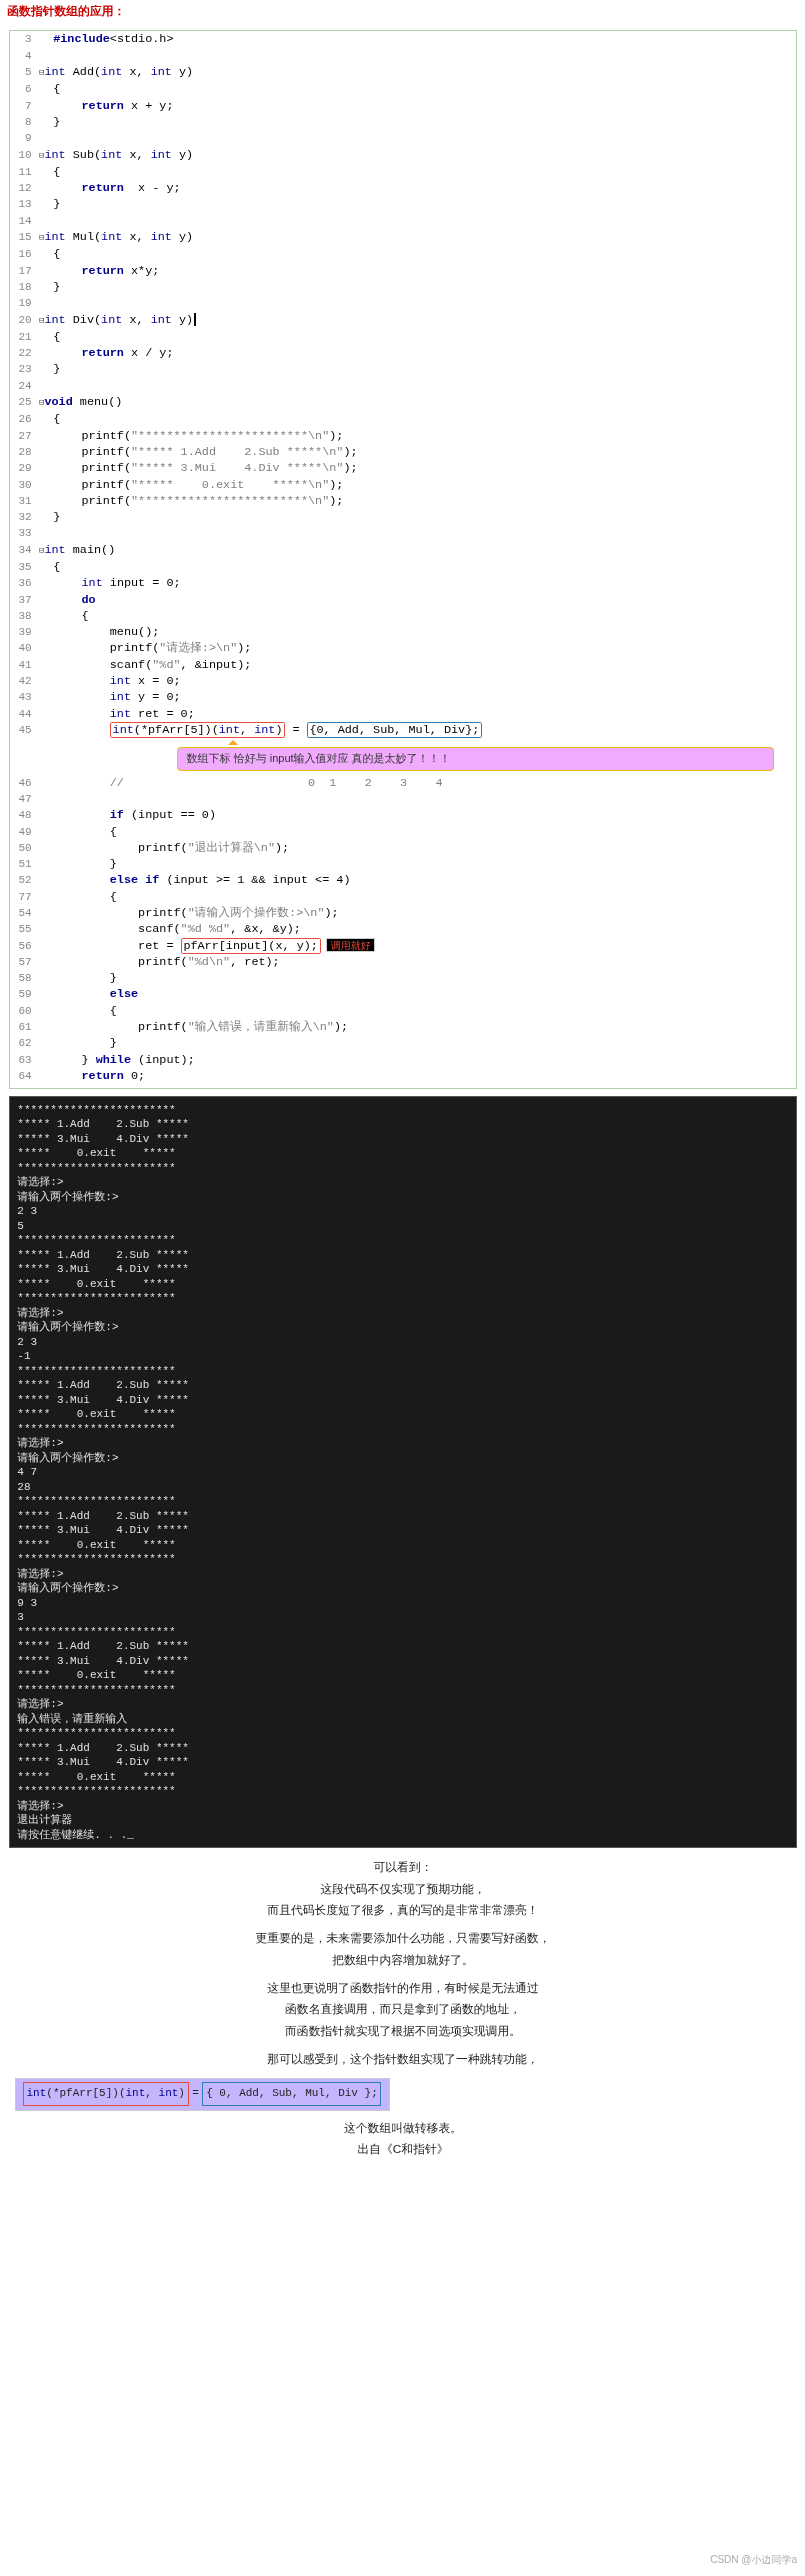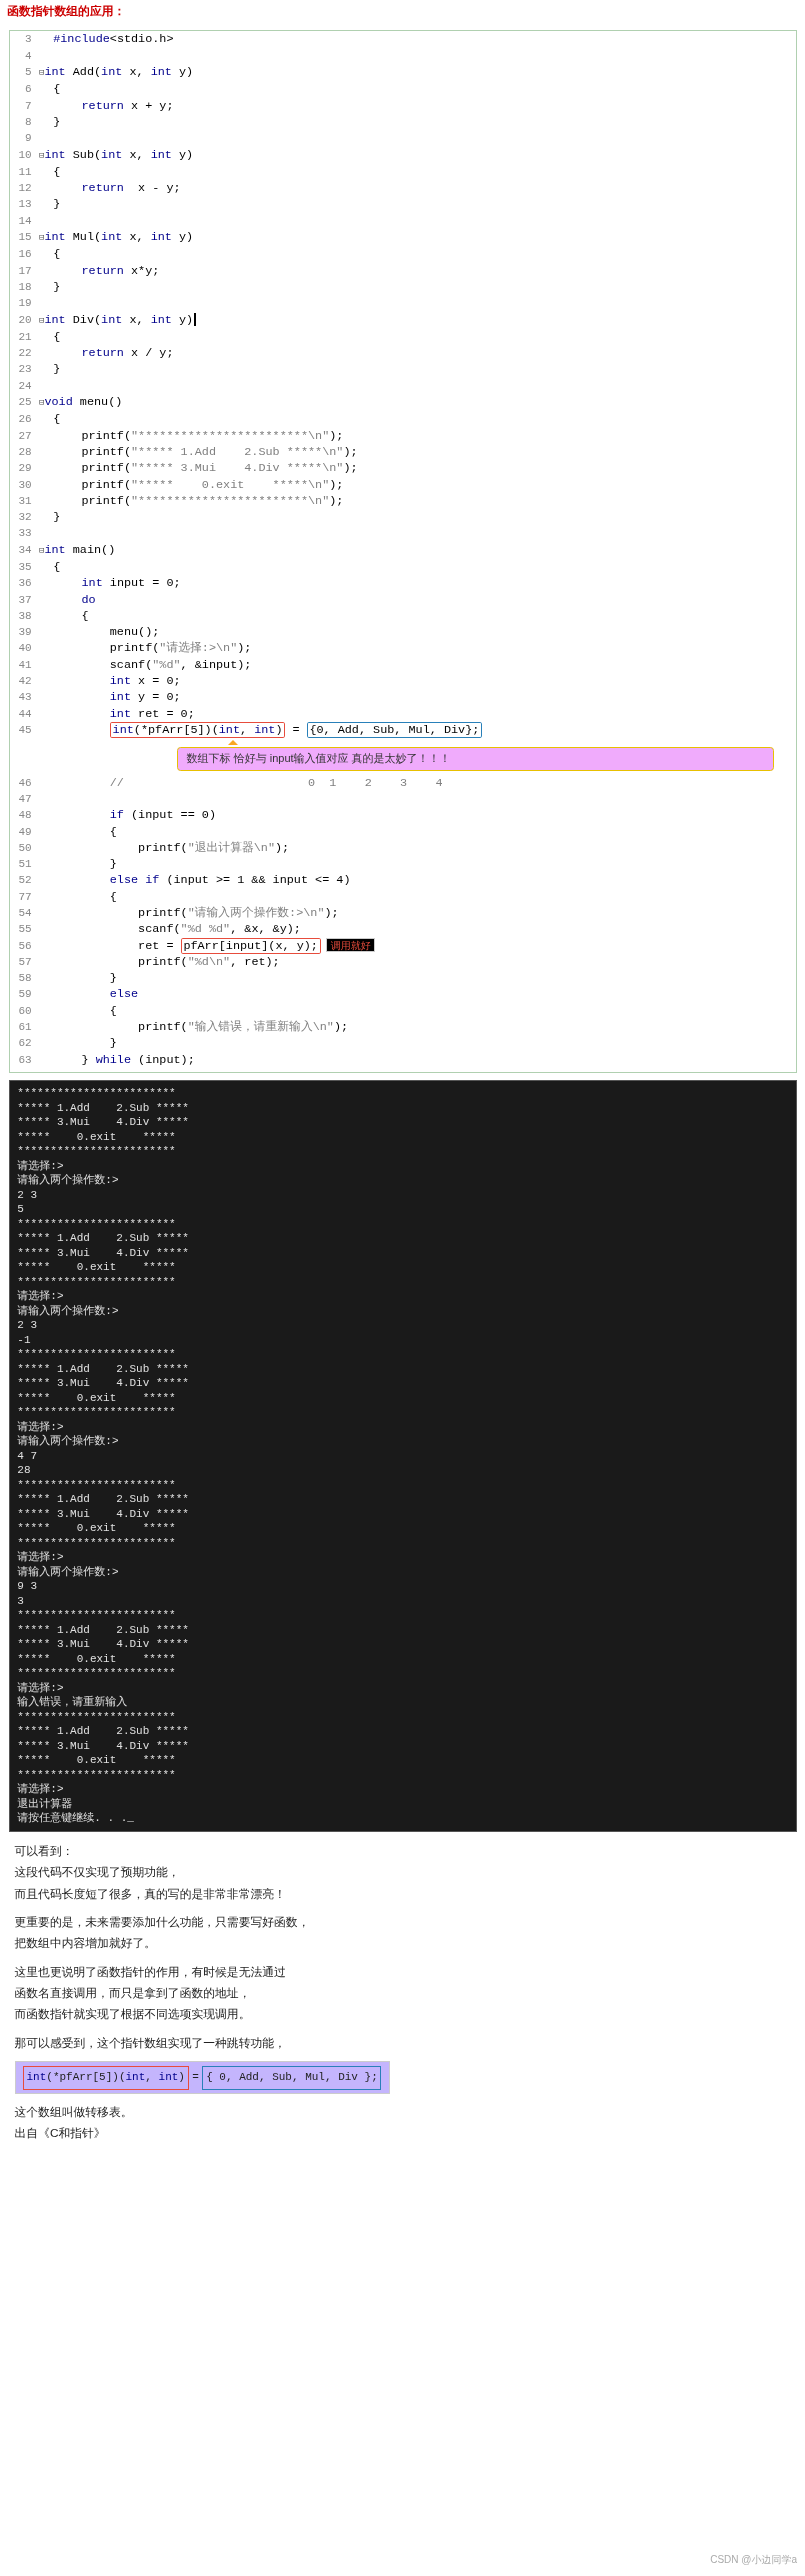--- a/index.html
+++ b/index.html
@@ -56,21 +56,21 @@
       flex-shrink: 0;
     }
 
     .line-content {
       flex: 1;
       white-space: pre;
       font-size: 11.8px;
       color: #000;
     }
 
-    .kw { color: #00008b; font-weight: normal; } 
+    .kw { color: #00008b; font-weight: bold; } 
     .kw-int { color: #00008b; }
     .str-lit { color: #808080; }
     .comment { color: #808080; }
 
     
     .highlight-box {
       border: 1.8px solid #e74c3c;
       padding: 0 1.8px;
       border-radius: 1.8px;
       display: inline;
@@ -103,20 +103,21 @@
     .commentary-section {
       padding: 9px 14.5px;
       font-family: 'Microsoft YaHei', sans-serif;
       font-size: 11.8px;
       color: #222;
       line-height: 1.8;
     }
 
     .commentary-section p {
       margin-bottom: 7.3px;
+      text-align: center;
     }
 
     .watermark {
       position: absolute;
       bottom: 9px;
       right: 9px;
       font-size: 10px;
       color: #aaa;
       font-family: 'Microsoft YaHei', sans-serif;
     }
@@ -433,20 +434,24 @@
       <div class="code-line">
         <span class="line-num">62</span>
         <span class="line-content">          }</span>
       </div>
 
       <div class="code-line">
         <span class="line-num">63</span>
         <span class="line-content">      } <span class="kw">while</span> (input);</span>
       </div>
 
+      <div class="code-line">
+        <span class="line-num">64</span>
+        <span class="line-content">      <span class="kw">return</span> 0;</span>
+      </div>
 
     </div>
   </div>
 
   <div class="terminal-section">
     <div class="terminal-line">************************</div>
     <div class="terminal-line">***** 1.Add    2.Sub *****</div>
     <div class="terminal-line">***** 3.Mui    4.Div *****</div>
     <div class="terminal-line">*****    0.exit    *****</div>
     <div class="terminal-line">************************</div>

